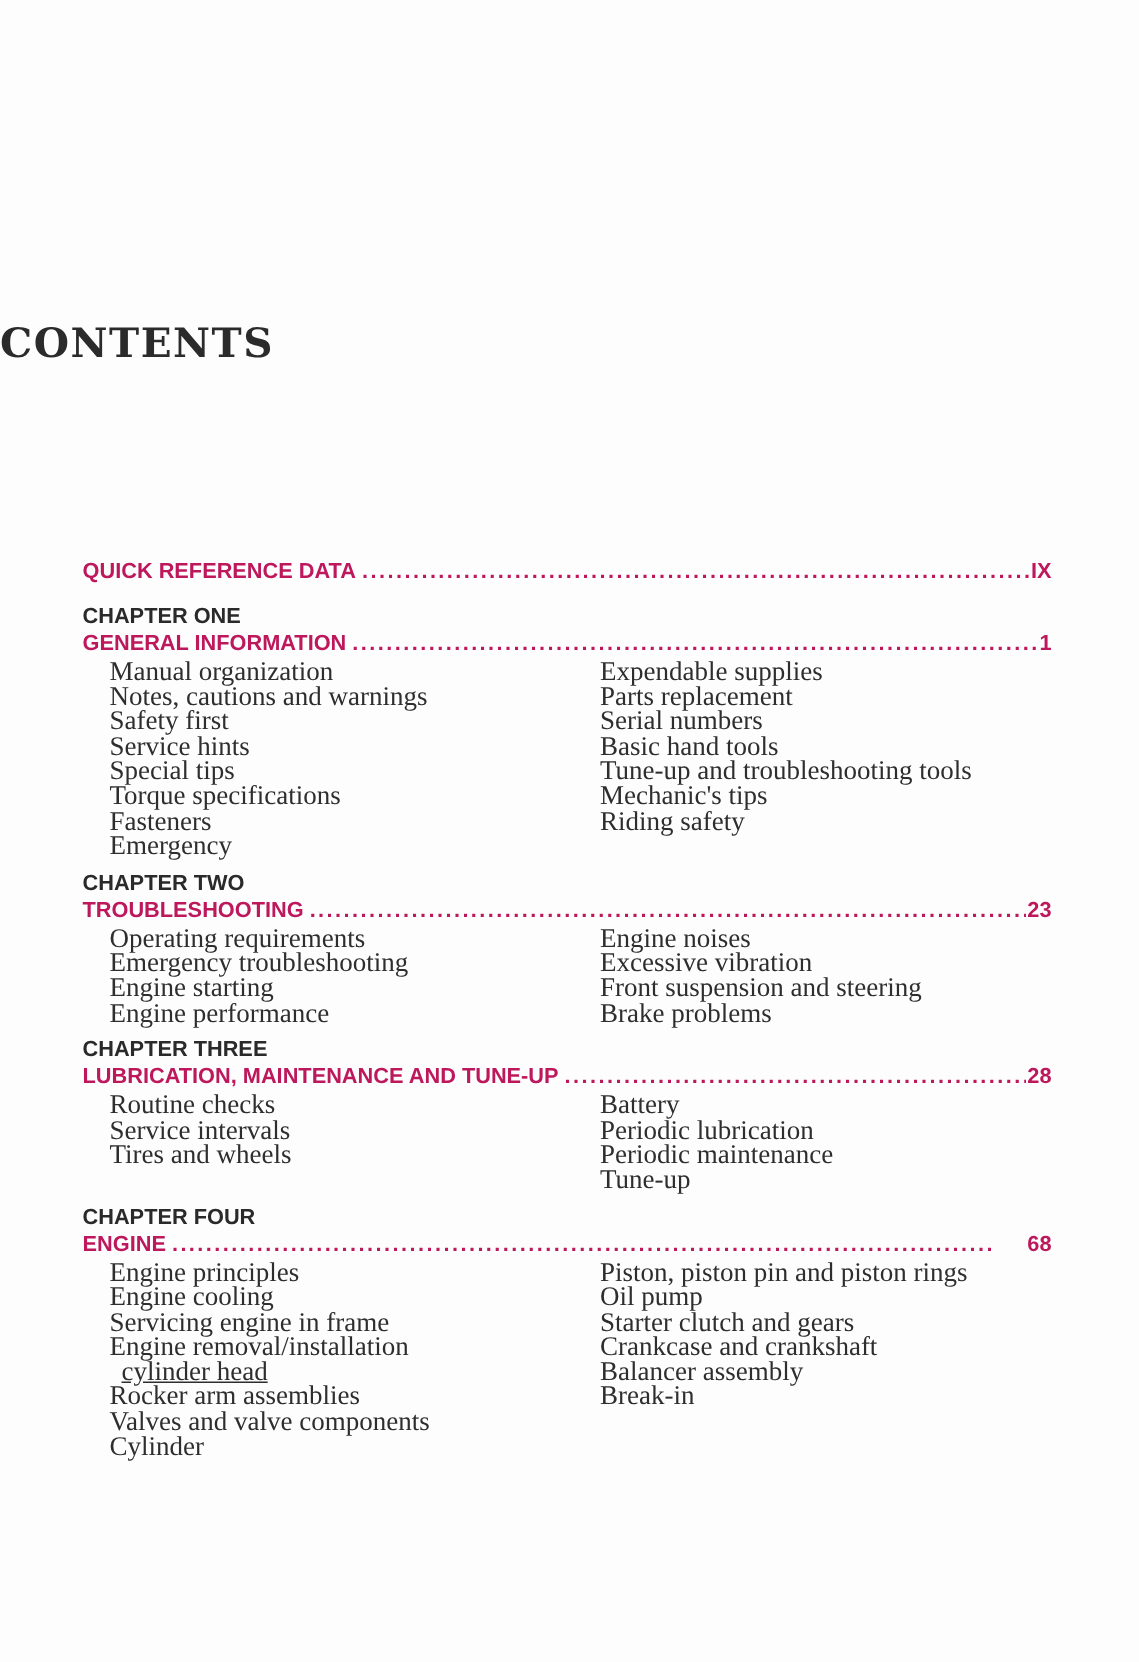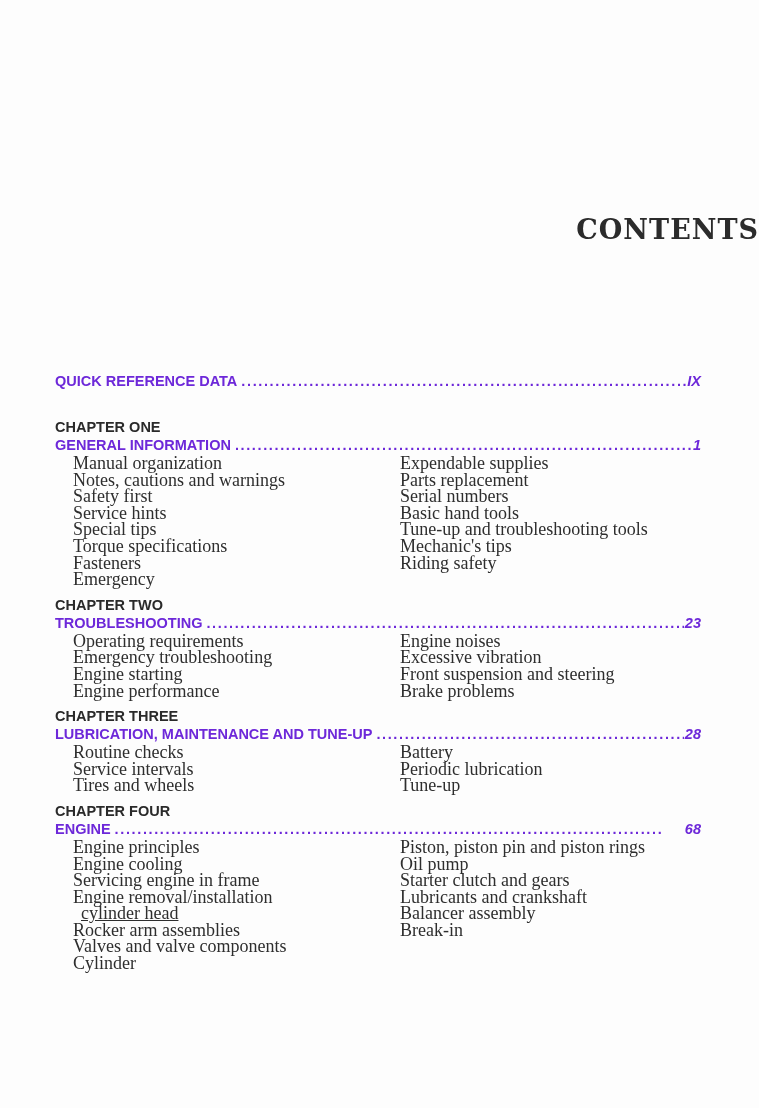--- a/index.html
+++ b/index.html
@@ -12,41 +12,41 @@
       height: 1108px;
       position: relative;
       overflow: hidden;
       color: #2a2a2a;
     }
     .page-title {
       position: absolute;
       top: 196px;
       left: 0;
       width: 759px;
-      text-align: right;
+      text-align: left;
       font-family: "DejaVu Serif", serif;
       font-weight: bold;
       font-size: 27px;
       letter-spacing: 1px;
       color: #2b2b2b;
     }
     .toc {
       position: absolute;
       top: 372px;
       left: 55px;
       width: 646px;
     }
     .entry-line {
       display: flex;
       align-items: center;
       font-family: "Liberation Sans", sans-serif;
       font-weight: bold;
       font-size: 14.5px;
       line-height: 18px;
-      color: #6d28d9;
+      color: #be185d;
       white-space: nowrap;
     }
     .entry-line .title {
       flex: 0 0 auto;
       padding-right: 4px;
     }
     .entry-line .leader {
       flex: 1 1 auto;
       overflow: hidden;
       white-space: nowrap;
@@ -54,34 +54,33 @@
       font-weight: normal;
     }
     .entry-line .leader::after {
       content: ". . . . . . . . . . . . . . . . . . . . . . . . . . . . . . . . . . . . . . . . . . . . . . . . . . . . . . . . . . . . . . . . . . . . . . . . . . . . . . . . . . . . . . . . . . . . . . . . .";
       letter-spacing: -1.2px;
       font-weight: bold;
     }
     .entry-line .page {
       flex: 0 0 auto;
       padding-left: 1px;
-      font-style: italic;
     }
     .chapter-label {
       font-family: "Liberation Sans", sans-serif;
       font-weight: bold;
       font-size: 14.5px;
       line-height: 18px;
       color: #2a2a2a;
     }
     .chapter {
       margin-top: 8px;
     }
     .chapter.first {
-      margin-top: 28px;
+      margin-top: 12px;
     }
     .sections {
       display: flex;
       padding-left: 18px;
       margin-top: 1px;
     }
     .col {
       font-family: "Liberation Serif", serif;
       font-size: 18px;
       line-height: 16.6px;
@@ -167,20 +166,21 @@
     </div>
     <div class="sections">
       <div class="col left">
         <div class="item">Routine checks</div>
         <div class="item">Service intervals</div>
         <div class="item">Tires and wheels</div>
       </div>
       <div class="col right">
         <div class="item">Battery</div>
         <div class="item">Periodic lubrication</div>
+        <div class="item">Periodic maintenance</div>
         <div class="item">Tune-up</div>
       </div>
     </div>
   </div>
 
   <div class="chapter">
     <div class="chapter-label">CHAPTER FOUR</div>
     <div class="entry-line">
       <span class="title">ENGINE</span>
       <span class="leader"></span>
@@ -194,20 +194,20 @@
         <div class="item">Engine removal/installation</div>
         <div class="item indent">cylinder head</div>
         <div class="item">Rocker arm assemblies</div>
         <div class="item">Valves and valve components</div>
         <div class="item">Cylinder</div>
       </div>
       <div class="col right">
         <div class="item">Piston, piston pin and piston rings</div>
         <div class="item">Oil pump</div>
         <div class="item">Starter clutch and gears</div>
-        <div class="item">Lubricants and crankshaft</div>
+        <div class="item">Crankcase and crankshaft</div>
         <div class="item">Balancer assembly</div>
         <div class="item">Break-in</div>
       </div>
     </div>
   </div>
 
 </div>
 
 </body></html>

